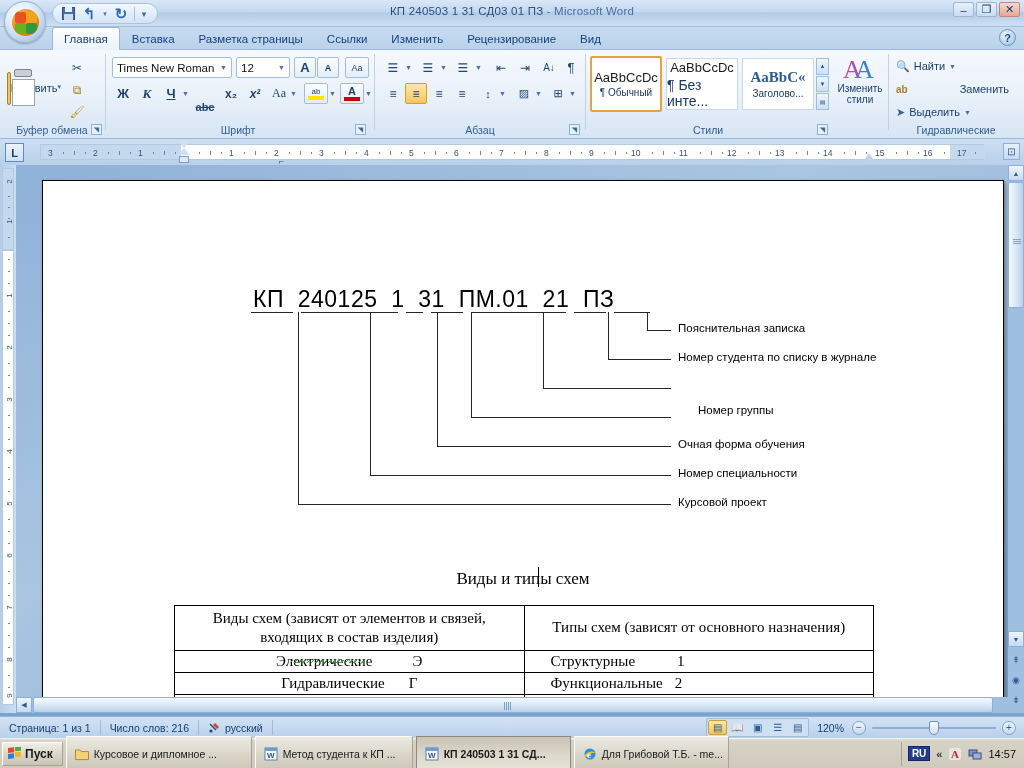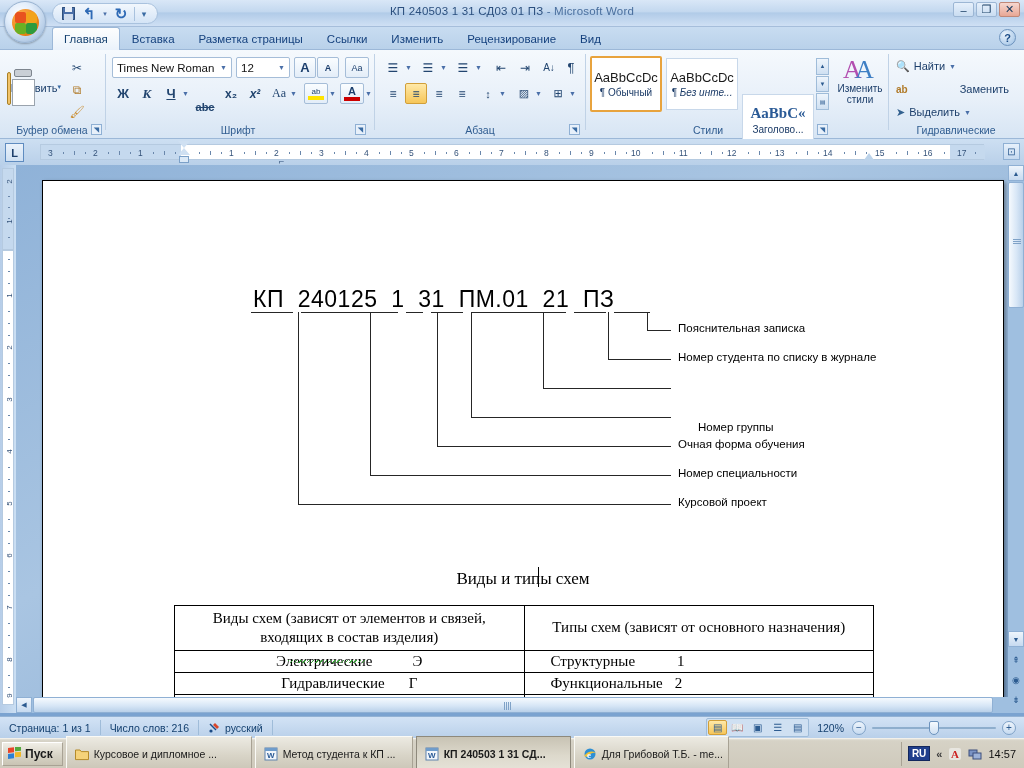--- a/index.html
+++ b/index.html
@@ -447,23 +447,23 @@
     </div>
     <div class="rsep" style="left:585px"></div>
 
     <div class="rgroup" style="left:588px; width:298px;">
       <div style="position:absolute;left:2px;top:5px;width:72px;height:56px;background:#fff;border:2px solid #e8a33d;border-radius:2px;display:flex;flex-direction:column;justify-content:center;align-items:center;gap:2px;">
         <span style="font-size:13px;color:#1a1a1a;">AaBbCcDc</span>
         <span style="font-size:10px;color:#1a3a66;">¶ Обычный</span>
       </div>
       <div style="position:absolute;left:78px;top:7px;width:72px;height:52px;background:#fff;border:1px solid #c8d8ea;display:flex;flex-direction:column;justify-content:center;align-items:center;gap:2px;">
         <span style="font-size:13px;color:#1a1a1a;">AaBbCcDc</span>
-        <span style="font-size:10px;color:#1a3a66;font-style:italic;">¶ Без инте...</span>
-      </div>
-      <div style="position:absolute;left:154px;top:7px;width:72px;height:52px;background:#fff;border:1px solid #c8d8ea;display:flex;flex-direction:column;justify-content:center;align-items:center;gap:2px;overflow:hidden;margin-top:36px;">
+        <span style="font-size:14px;color:#1a3a66;">¶ Без инте...</span>
+      </div>
+      <div style="position:absolute;left:154px;top:7px;width:72px;height:52px;background:#fff;border:1px solid #c8d8ea;display:flex;flex-direction:column;justify-content:center;align-items:center;gap:2px;overflow:hidden;">
         <span style="font-size:15px;color:#2a5a96;font-family:'Liberation Serif',serif;font-weight:bold;">AaBbC«</span>
         <span style="font-size:10px;color:#1a3a66;">Заголово...</span>
       </div>
       <div style="position:absolute;left:228px;top:7px;width:13px;height:52px;display:flex;flex-direction:column;gap:1px;">
         <div style="flex:1;background:linear-gradient(to bottom,#eef5fc,#cfe0f2);border:1px solid #9fbcd9;font-size:6px;color:#2c5b90;display:flex;align-items:center;justify-content:center;">▲</div>
         <div style="flex:1;background:linear-gradient(to bottom,#eef5fc,#cfe0f2);border:1px solid #9fbcd9;font-size:6px;color:#2c5b90;display:flex;align-items:center;justify-content:center;">▼</div>
         <div style="flex:1;background:linear-gradient(to bottom,#eef5fc,#cfe0f2);border:1px solid #9fbcd9;font-size:6px;color:#2c5b90;display:flex;align-items:center;justify-content:center;">▤</div>
       </div>
       <div style="position:absolute;left:248px;top:5px;width:48px;height:60px;display:flex;flex-direction:column;align-items:center;">
         <svg width="34" height="27" viewBox="0 0 34 27">
@@ -669,21 +669,21 @@
       <div class="seg hline" style="left:394px; top:265px; width:234px;"></div>
 
       <div class="seg vline" style="left:327px; top:131px; height:163px;"></div>
       <div class="seg hline" style="left:327px; top:294px; width:301px;"></div>
 
       <div class="seg vline" style="left:255px; top:131px; height:192px;"></div>
       <div class="seg hline" style="left:255px; top:323px; width:373px;"></div>
 
       <div class="lbl" style="left:635px; top:141px;">Пояснительная записка</div>
       <div class="lbl" style="left:635px; top:170px;">Номер студента по списку в журнале</div>
-      <div class="lbl" style="left:635px; top:240px;padding-left:20px;">Номер группы</div>
+      <div class="lbl" style="left:635px; top:223px;padding-left:20px;">Номер группы</div>
       <div class="lbl" style="left:635px; top:257px;">Очная форма обучения</div>
       <div class="lbl" style="left:635px; top:286px;">Номер специальности</div>
       <div class="lbl" style="left:635px; top:315px;">Курсовой проект</div>
 
       <div class="doc-heading">Виды и типы схем</div>
       <div class="caret"></div>
 
       <table class="schema">
         <tbody>
             <tr>

